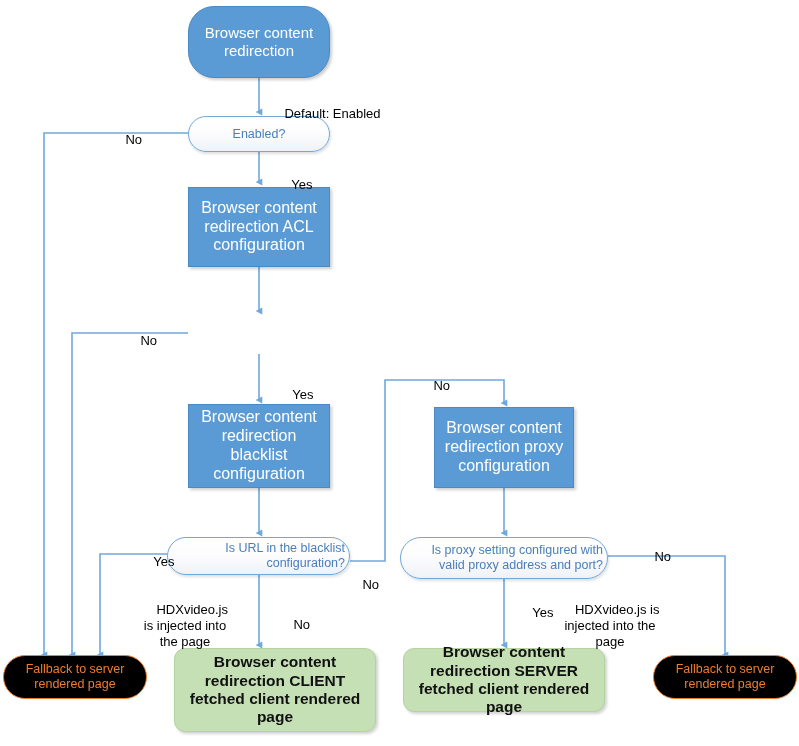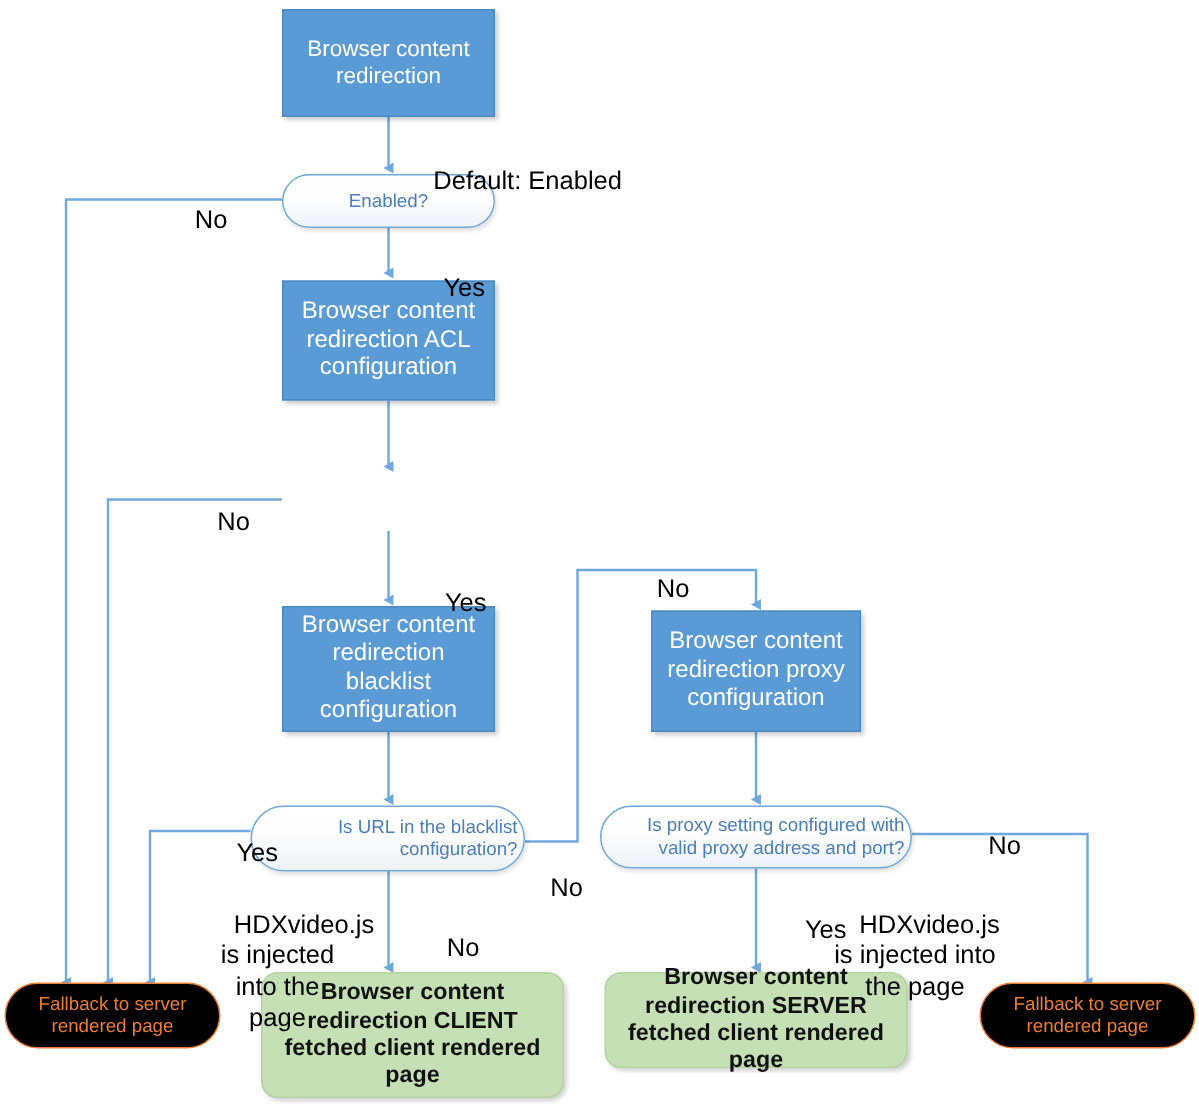--- a/index.html
+++ b/index.html
@@ -41,20 +41,21 @@
   
   .process {
     background: #5B9BD5;
     border: 1px solid #4A8AC4;
     color: #ffffff;
     font-size: 16px;
     box-shadow: 2px 2px 3px rgba(0,0,0,0.20);
   }
   .process.lead {
     font-size: 15px;
+    border-radius: 26px;
   }
   
   .decision {
     background: linear-gradient(to bottom, #ffffff 0%, #fdfdfe 45%, #eef2f7 100%);
     border: 1px solid #6FA8DC;
     border-radius: 999px;
     color: #4A7EBB;
     font-size: 12.5px;
     box-shadow: 1px 2px 3px rgba(0,0,0,0.13);
     text-align: right;
@@ -72,21 +73,21 @@
   
   .fallback {
     background: #000000;
     border: 1px solid #ED7D31;
     border-radius: 999px;
     color: #ED7D31;
     font-size: 12.5px;
   }
   .edge-label {
     position: absolute;
-    font-size: 17px;
+    font-size: 13px;
     color: #000000;
     white-space: pre;
     line-height: 1.22;
     z-index: 3;
   }
   .edge-label.multi {
     text-align: center;
   }
 </style>
 </head>
@@ -140,21 +141,21 @@
 
   <div class="node process" style="left:188px; top:187px; width:142px; height:80px;">
     <span>Browser content redirection ACL configuration</span>
   </div>
 
 
   <div class="node process" style="left:188px; top:404px; width:142px; height:84px;">
     <span>Browser content redirection blacklist configuration</span>
   </div>
 
-  <div class="node decision" style="left:167px; top:537px; width:183px; height:44px;">
+  <div class="node decision" style="left:167px; top:537px; width:183px; height:38px;">
     <span>Is URL in the blacklist configuration?</span>
   </div>
 
   <div class="node process" style="left:434px; top:407px; width:140px; height:81px;">
     <span>Browser content redirection proxy configuration</span>
   </div>
 
   <div class="node decision" style="left:400px; top:537px; width:208px; height:42px;">
     <span>Is proxy setting configured with valid proxy address and port?</span>
   </div>

